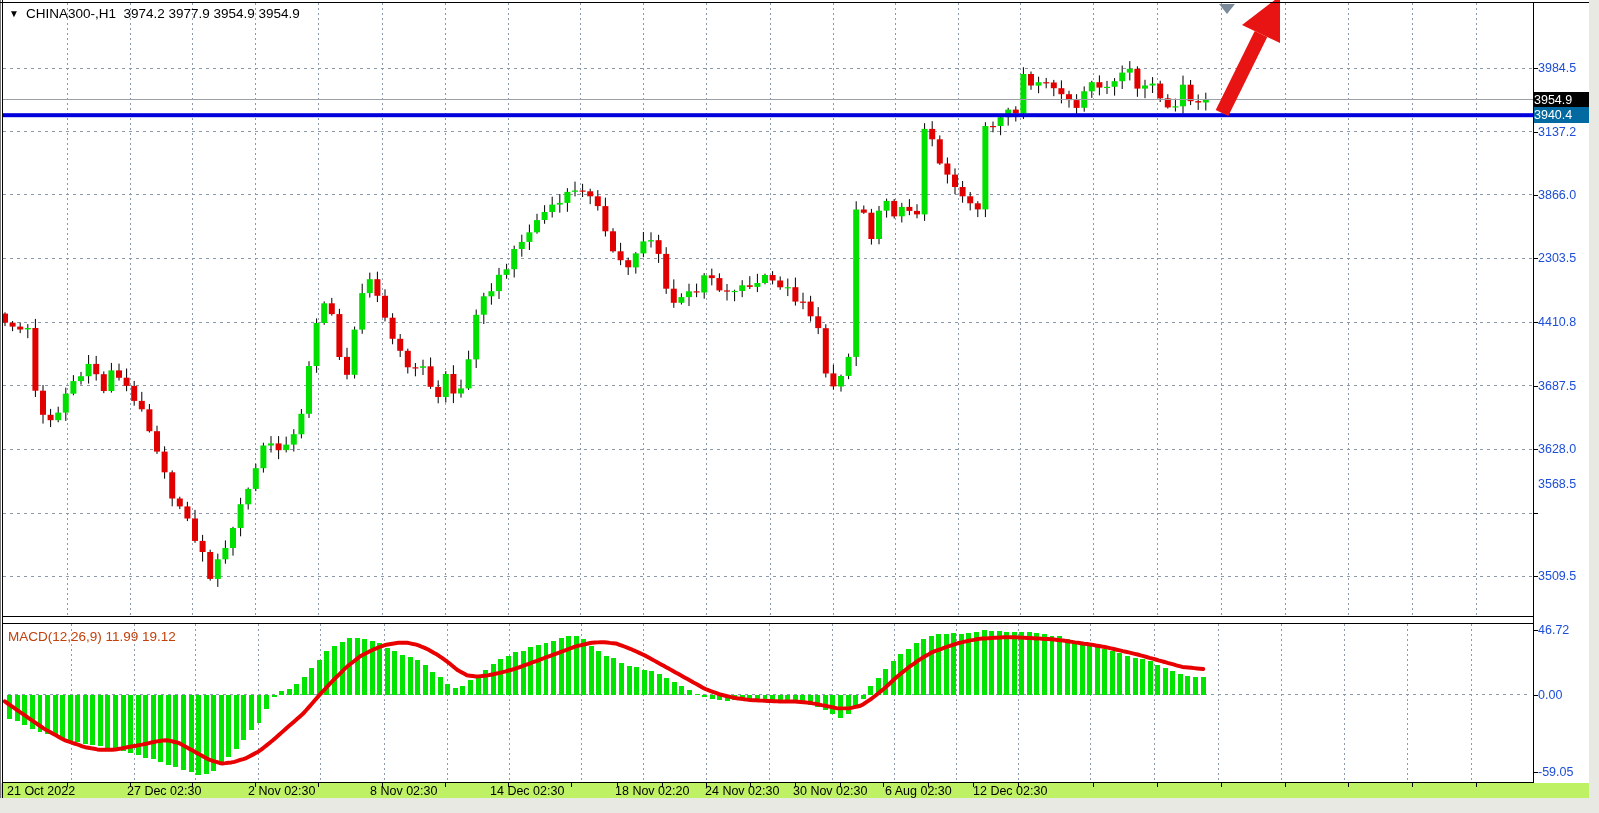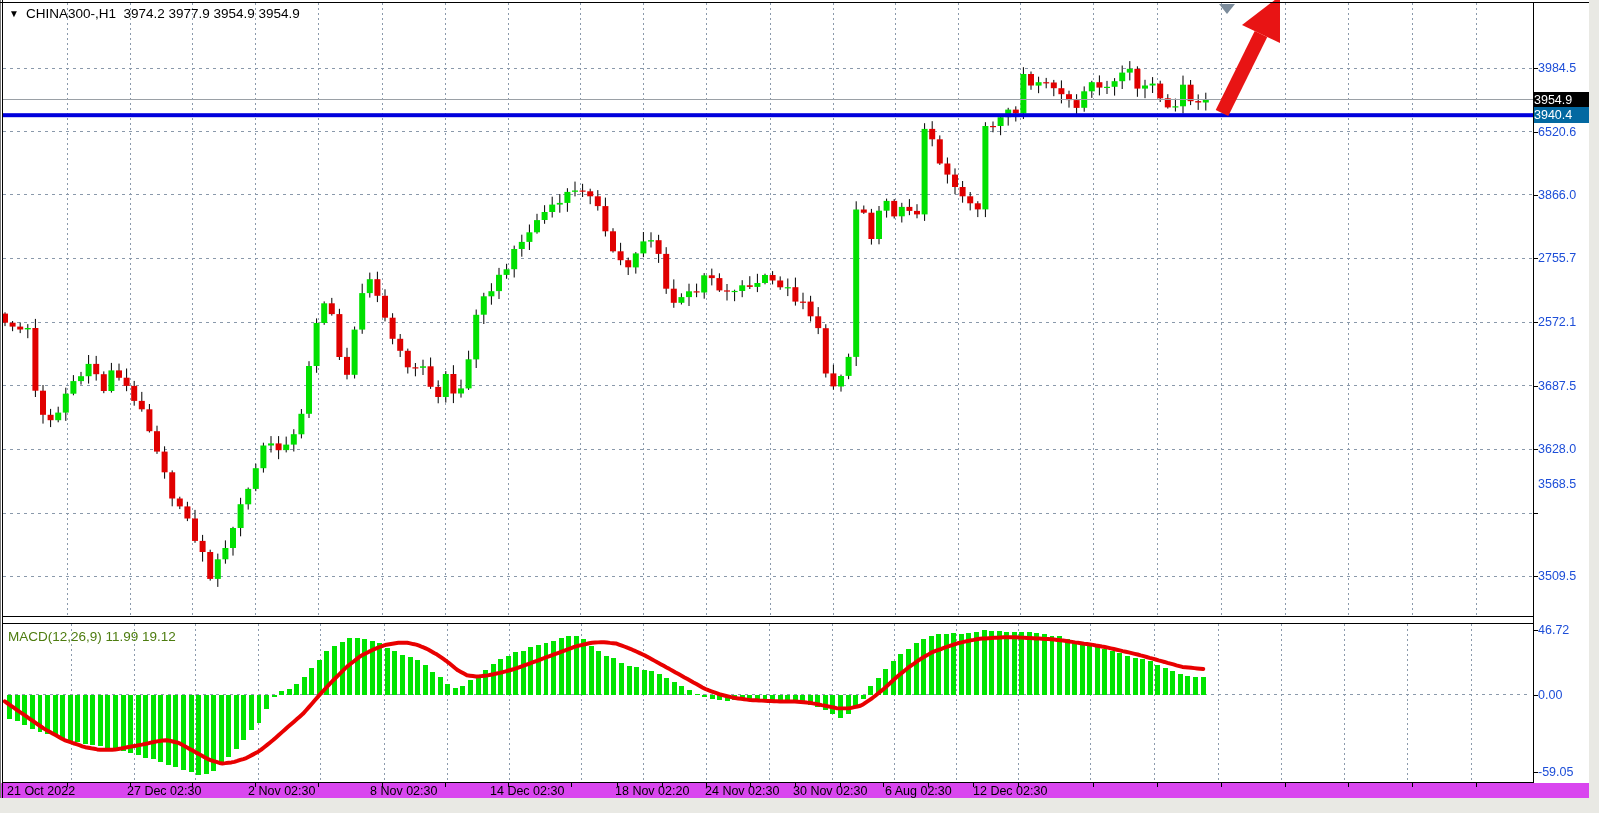--- a/index.html
+++ b/index.html
@@ -14,28 +14,28 @@
   #border-main-bottom{left:2px;top:616px;width:1531px;height:1px;}
   #border-macd-top{left:2px;top:623px;width:1531px;height:1px;}
   #border-macd-bottom{left:2px;top:782px;width:1531px;height:1px;}
   #axis-line{left:1533px;top:2px;width:1px;height:781px;}
   
   #svg-main{left:0;top:0;width:1533px;height:617px;}
   #svg-macd{left:0;top:624px;width:1533px;height:158px;}
   
   #chart-title{left:9px;top:6px;font-size:13.5px;color:#000;white-space:nowrap;}
   #chart-title .tri{display:inline-block;font-size:10px;margin-right:7px;position:relative;top:-1px;}
-  #macd-label{left:8px;top:629px;font-size:13.5px;color:#4d7c0f;white-space:nowrap;}
+  #macd-label{left:8px;top:629px;font-size:13.5px;color:#c2410c;white-space:nowrap;}
   
   #price-axis{left:1534px;top:2px;width:55px;height:781px;}
   .plabel{position:absolute;left:4px;font-size:12.5px;color:#1d4ed8;height:16px;line-height:16px;white-space:nowrap;}
   .ptick{position:absolute;left:-1px;width:5px;height:1px;background:#000;}
   .pbox{position:absolute;left:0;width:55px;height:16px;line-height:16px;font-size:12.5px;color:#fff;box-sizing:border-box;white-space:nowrap;}
   
-  #time-axis{left:0;top:783px;width:1589px;height:15px;background:#d946ef;}
+  #time-axis{left:0;top:783px;width:1589px;height:15px;background:#bef264;}
   .tlabel{position:absolute;top:1px;font-size:12.5px;color:#000;white-space:nowrap;}
   .ttick{position:absolute;top:0;width:1px;height:4px;background:#000;}
   
   #strip-right{left:1589px;top:0;width:10px;height:813px;background:#e9e9e4;}
   #strip-bottom{left:0;top:798px;width:1589px;height:15px;background:#e9e9e4;}
   
   .gv{stroke:#8a99ab;stroke-width:1;stroke-dasharray:2 3;shape-rendering:crispEdges;}
   .gh{stroke:#8a99ab;stroke-width:1;stroke-dasharray:3 4;shape-rendering:crispEdges;}
   .wick{stroke:#000;stroke-width:1;}
   .macdbar{shape-rendering:crispEdges;}
@@ -608,27 +608,27 @@
     </svg>
 
   <div id="chart-title" class="abs"><span class="tri">▼</span><span>CHINA300-,H1</span><span>&nbsp;&nbsp;</span><span>3974.2 3977.9 3954.9 3954.9</span></div>
 
   <div id="macd-label" class="abs">MACD(12,26,9) 11.99 19.12</div>
 
   <div id="price-axis" class="abs">
       <div class="ptick" style="top:66px"></div>
       <div class="plabel" style="top:58px">3984.5</div>
       <div class="ptick" style="top:130px"></div>
-      <div class="plabel" style="top:122px">6520.6</div>
+      <div class="plabel" style="top:122px">3137.2</div>
       <div class="ptick" style="top:193px"></div>
       <div class="plabel" style="top:185px">3866.0</div>
       <div class="ptick" style="top:256px"></div>
-      <div class="plabel" style="top:248px">2755.7</div>
+      <div class="plabel" style="top:248px">2303.5</div>
       <div class="ptick" style="top:320px"></div>
-      <div class="plabel" style="top:312px">2572.1</div>
+      <div class="plabel" style="top:312px">4410.8</div>
       <div class="ptick" style="top:384px"></div>
       <div class="plabel" style="top:376px">3687.5</div>
       <div class="ptick" style="top:447px"></div>
       <div class="plabel" style="top:439px">3628.0</div>
       <div class="ptick" style="top:511px"></div>
       <div class="plabel" style="top:474px">3568.5</div>
       <div class="ptick" style="top:574px"></div>
       <div class="plabel" style="top:566px">3509.5</div>
       <div class="pbox" style="top:90px;background:#000000">3954.9</div>
       <div class="pbox" style="top:105px;background:#0369a1">3940.4</div>

